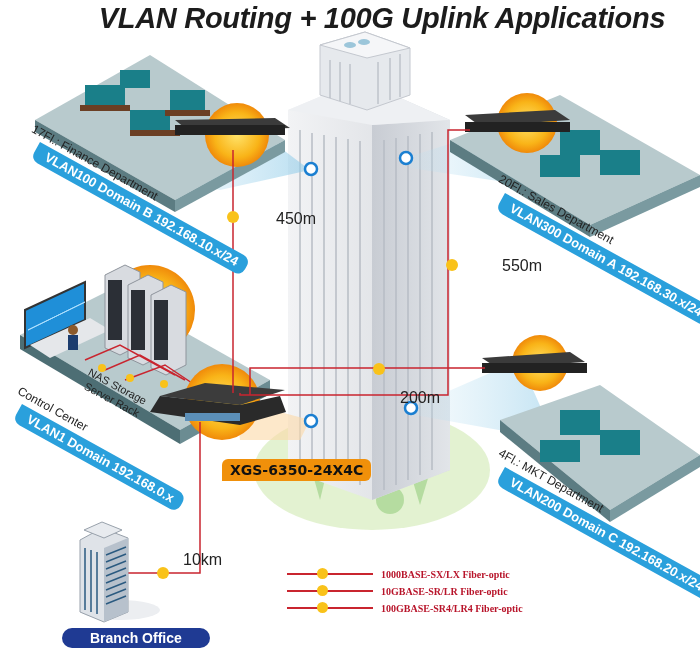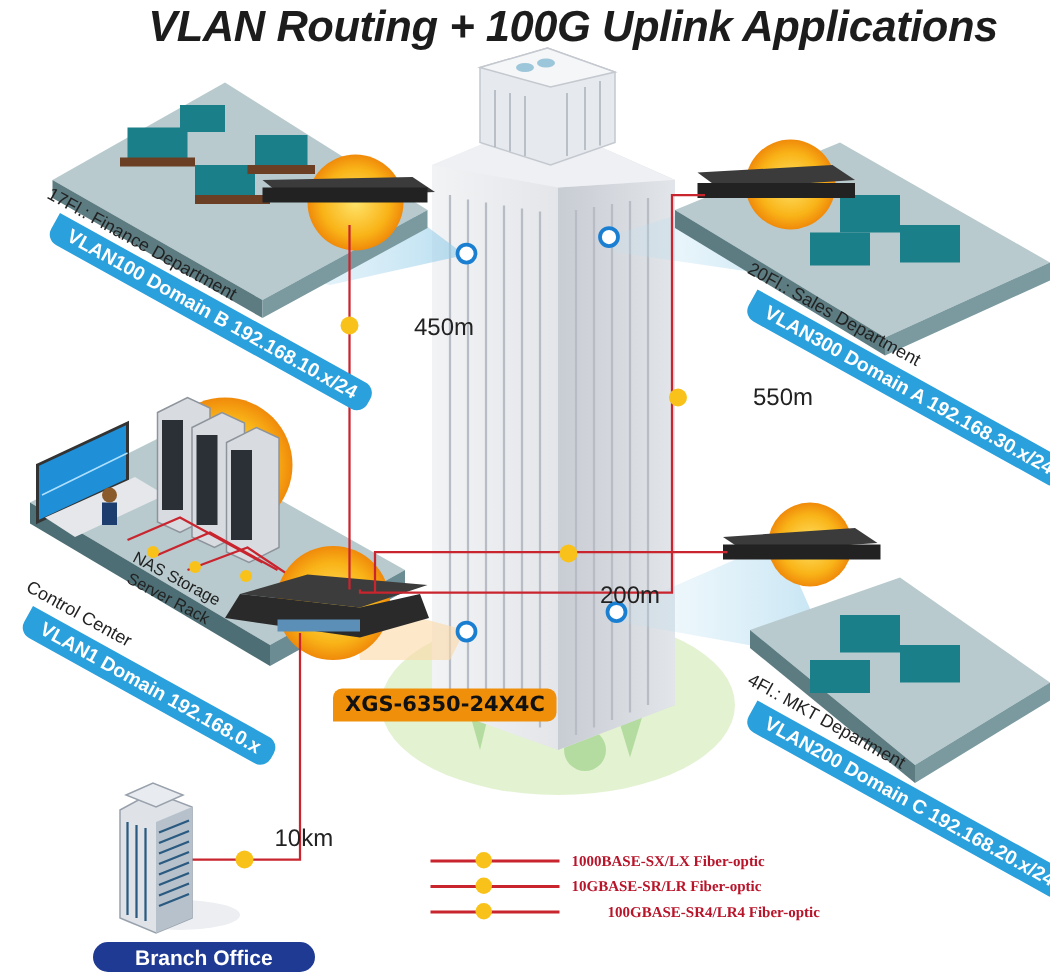--- a/index.html
+++ b/index.html
@@ -255,19 +255,19 @@
         <div class="legend-dot"></div>
       </div>
     <span class="legend-text">1000BASE-SX/LX Fiber-optic</span>
   </div>
   <div class="legend-row" style="top:584px;text-align:right;">
     <div class="legend-line">
         <div class="legend-dot"></div>
       </div>
     <span class="legend-text">10GBASE-SR/LR Fiber-optic</span>
   </div>
-  <div class="legend-row" style="top:601px;gap:24px;">
+  <div class="legend-row" style="top:601px;">
     <div class="legend-line">
         <div class="legend-dot"></div>
       </div>
     <span class="legend-text">100GBASE-SR4/LR4 Fiber-optic</span>
   </div>
 </div>
 
 </body></html>

